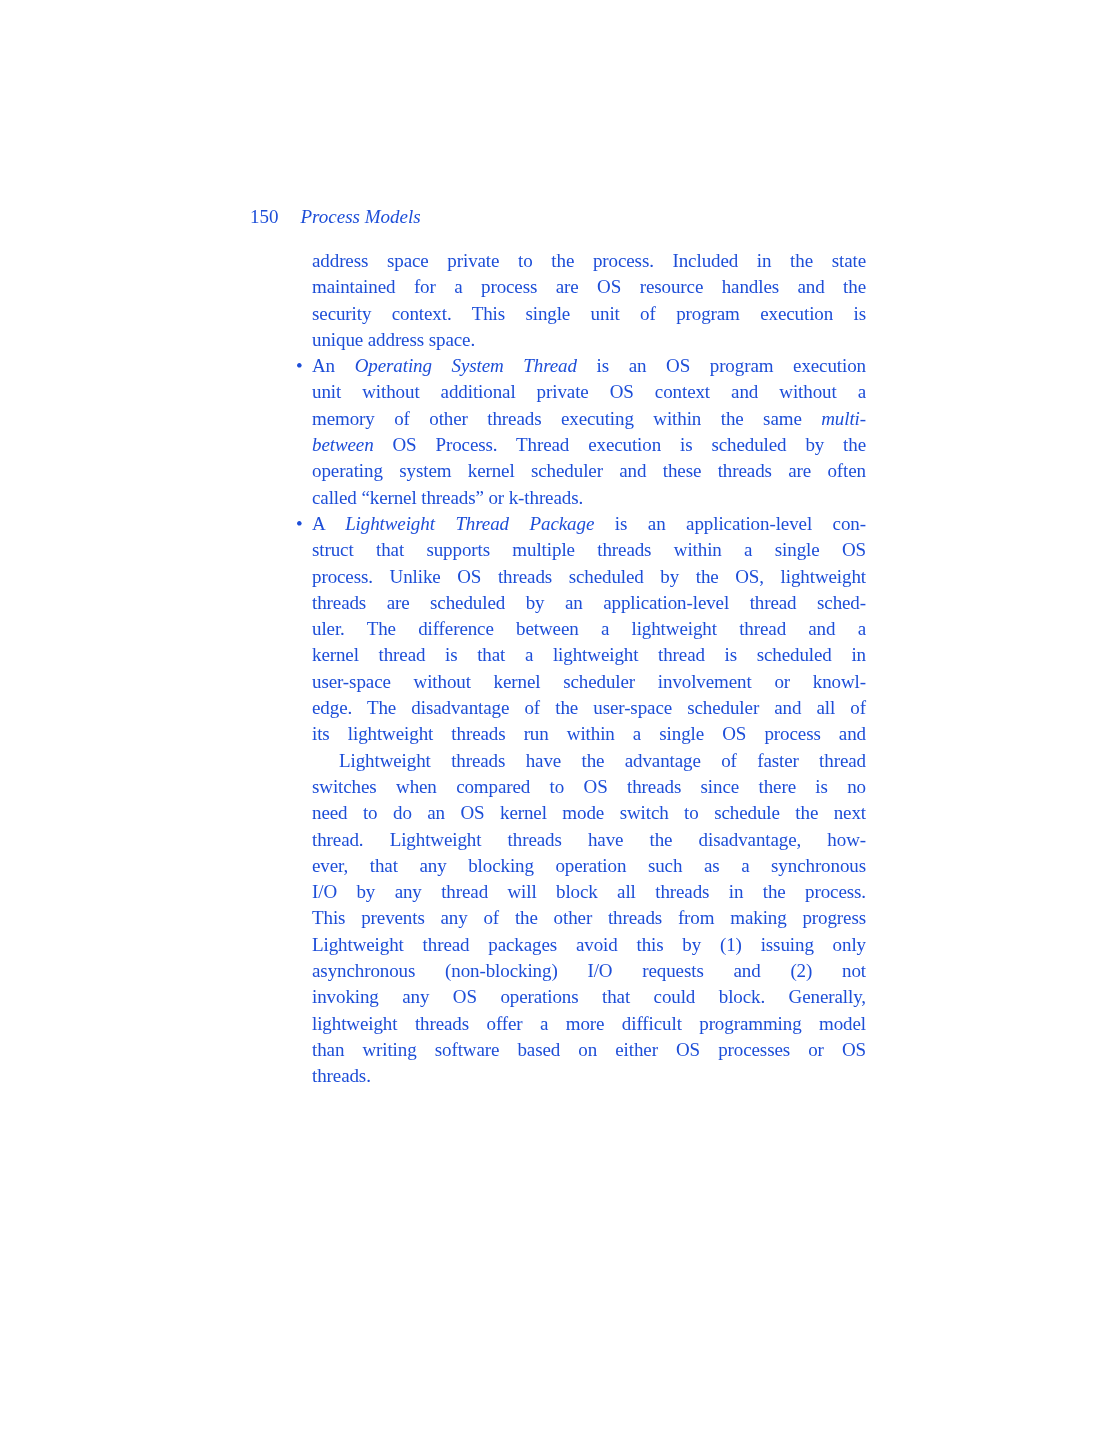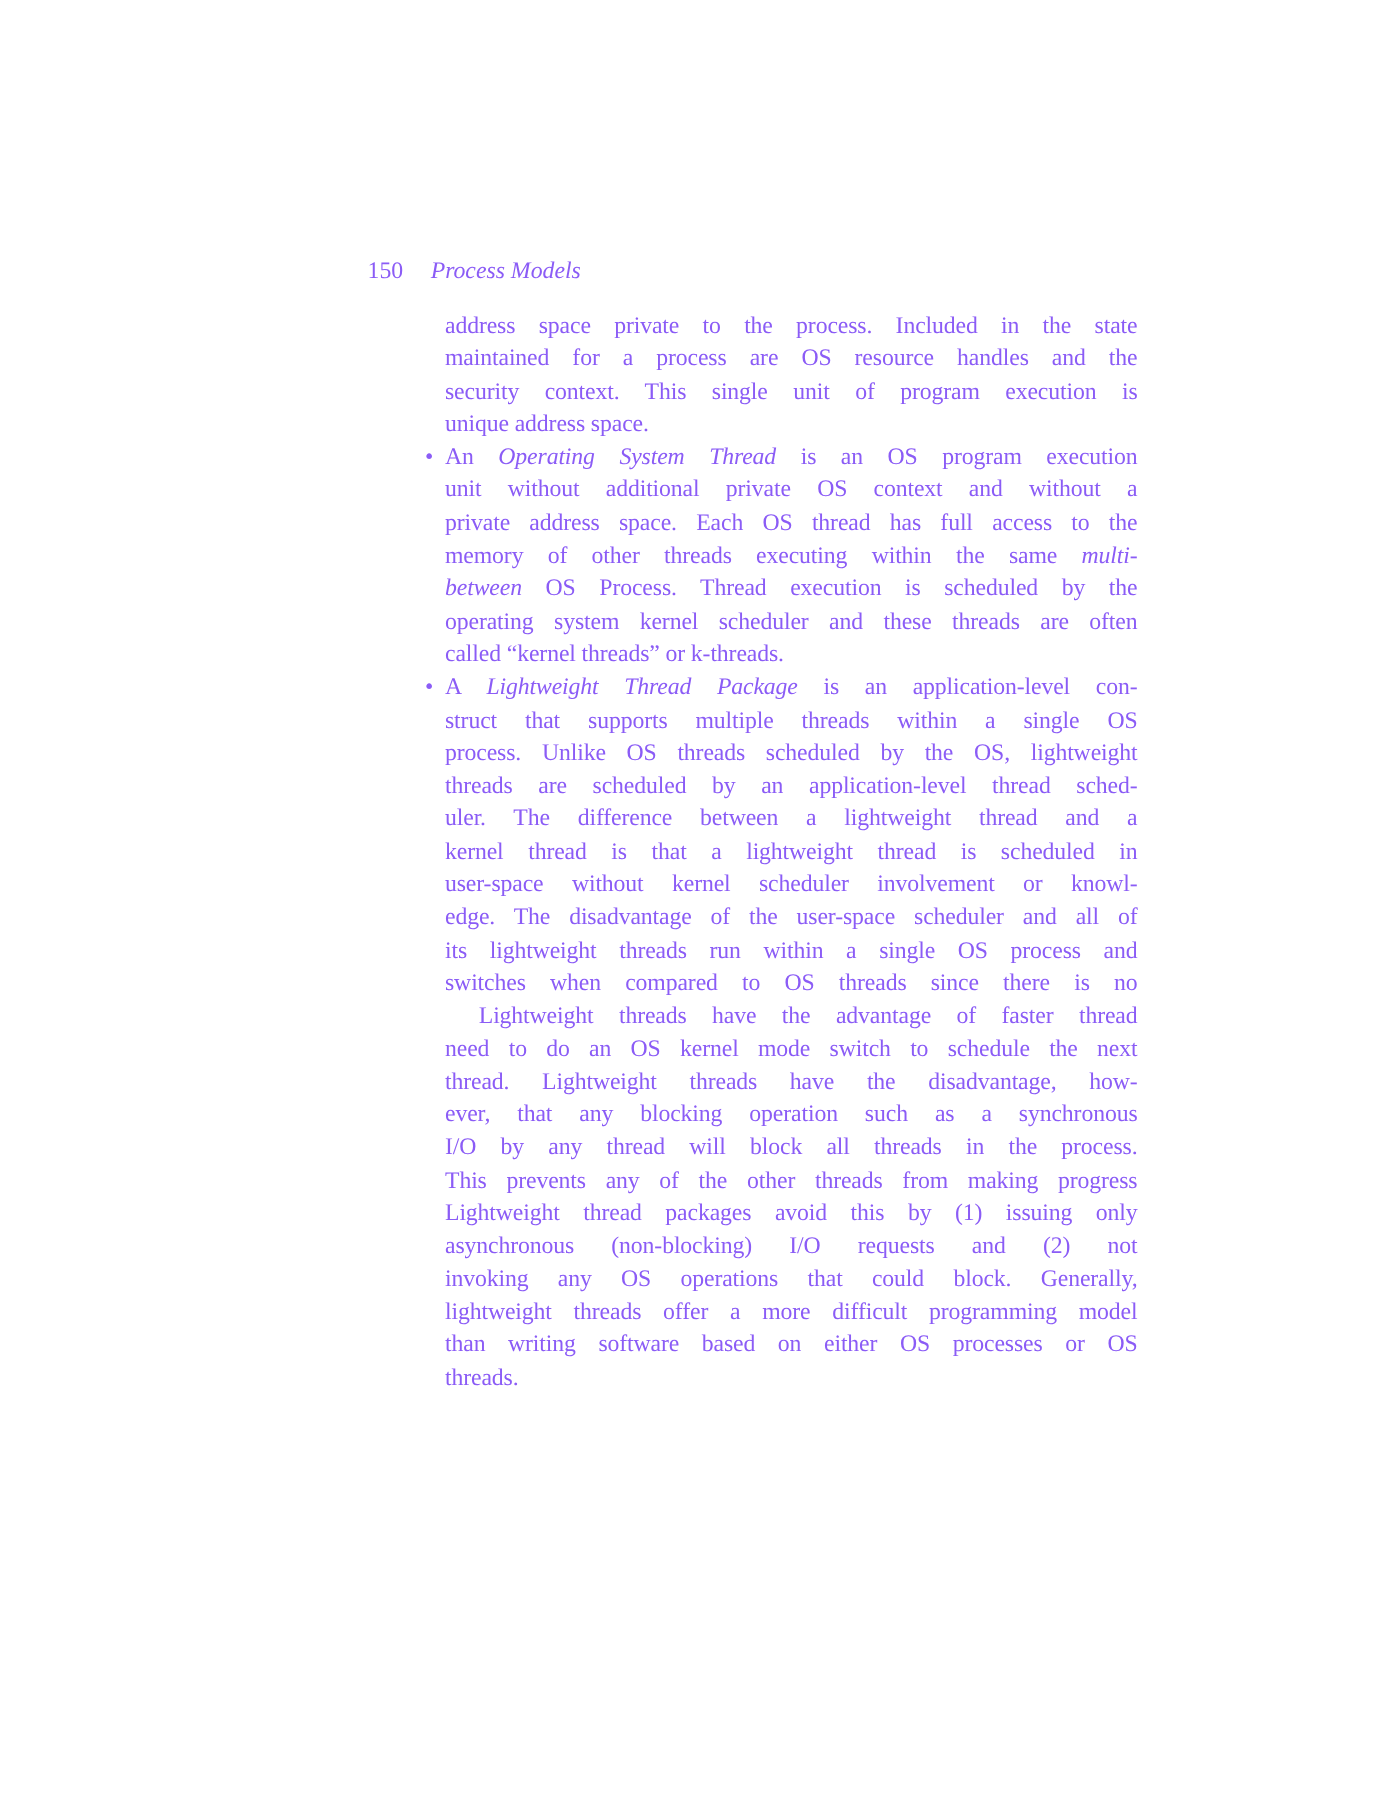--- a/index.html
+++ b/index.html
@@ -7,22 +7,21 @@
     padding: 0;
     background: #ffffff;
   }
   .page {
     position: relative;
     width: 883px;
     height: 1440px;
     background: #ffffff;
     overflow: hidden;
     font-family: "Liberation Serif", "DejaVu Serif", serif;
-    color: #8b5cf6;
-    margin-left: 44px;
+    color: #1d4ed8;
   }
   .running-header {
     position: absolute;
     left: 250px;
     top: 204px;
     font-size: 19px;
     line-height: 26px;
     white-space: nowrap;
   }
   .running-header .page-number {
@@ -85,40 +84,39 @@
   <div class="body-column" id="body-column">
       <div class="tblock">
         <div class="line">address space private to the process. Included in the state</div>
         <div class="line">maintained for a process are OS resource handles and the</div>
         <div class="line">security context. This single unit of program execution is</div>
         <div class="line last">unique address space.</div>
       </div>
       <div class="tblock">
         <div class="line"><span class="bullet-marker">•</span>An <i>Operating System Thread</i> is an OS program execution</div>
         <div class="line">unit without additional private OS context and without a</div>
-        <div class="line">private address space. Each OS thread has full access to the</div>
         <div class="line">memory of other threads executing within the same <i>multi-</i></div>
         <div class="line"><i>between</i> OS Process. Thread execution is scheduled by the</div>
         <div class="line">operating system kernel scheduler and these threads are often</div>
         <div class="line last">called “kernel threads” or k-threads.</div>
       </div>
       <div class="tblock">
         <div class="line"><span class="bullet-marker">•</span>A <i>Lightweight Thread Package</i> is an application-level con-</div>
         <div class="line">struct that supports multiple threads within a single OS</div>
         <div class="line">process. Unlike OS threads scheduled by the OS, lightweight</div>
         <div class="line">threads are scheduled by an application-level thread sched-</div>
         <div class="line">uler. The difference between a lightweight thread and a</div>
         <div class="line">kernel thread is that a lightweight thread is scheduled in</div>
         <div class="line">user-space without kernel scheduler involvement or knowl-</div>
         <div class="line">edge. The disadvantage of the user-space scheduler and all of</div>
         <div class="line">its lightweight threads run within a single OS process and</div>
       </div>
       <div class="tblock">
+        <div class="line indent">Lightweight threads have the advantage of faster thread</div>
         <div class="line">switches when compared to OS threads since there is no</div>
-        <div class="line indent">Lightweight threads have the advantage of faster thread</div>
         <div class="line">need to do an OS kernel mode switch to schedule the next</div>
         <div class="line">thread. Lightweight threads have the disadvantage, how-</div>
         <div class="line">ever, that any blocking operation such as a synchronous</div>
         <div class="line">I/O by any thread will block all threads in the process.</div>
         <div class="line">This prevents any of the other threads from making progress</div>
         <div class="line">Lightweight thread packages avoid this by (1) issuing only</div>
         <div class="line">asynchronous (non-blocking) I/O requests and (2) not</div>
         <div class="line">invoking any OS operations that could block. Generally,</div>
         <div class="line">lightweight threads offer a more difficult programming model</div>
         <div class="line">than writing software based on either OS processes or OS</div>

